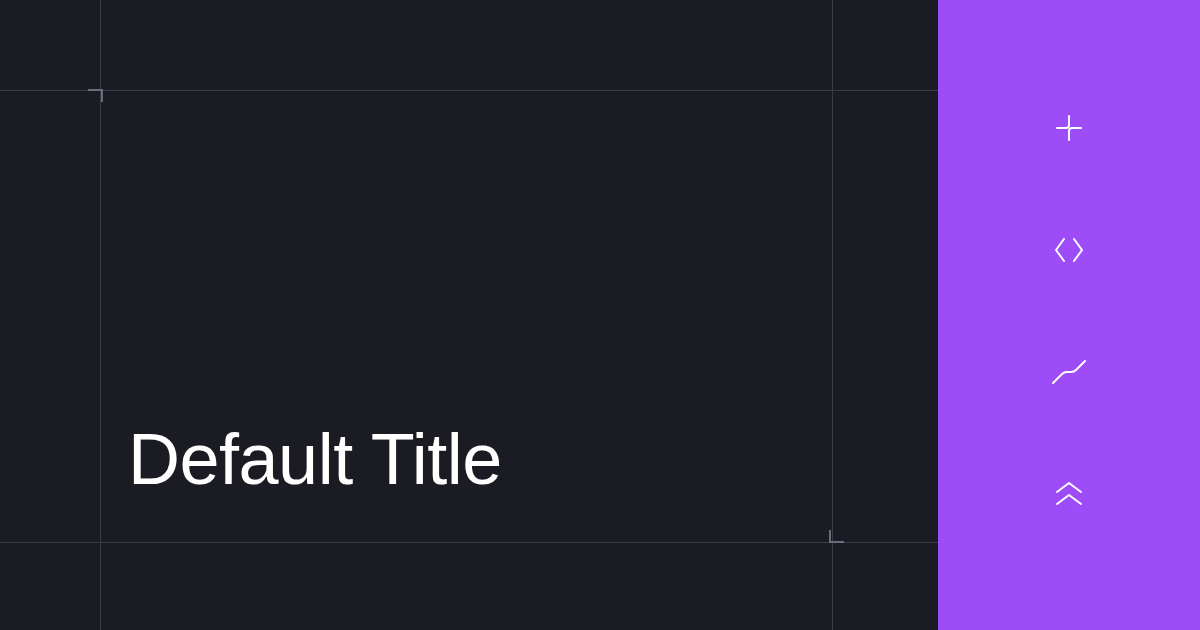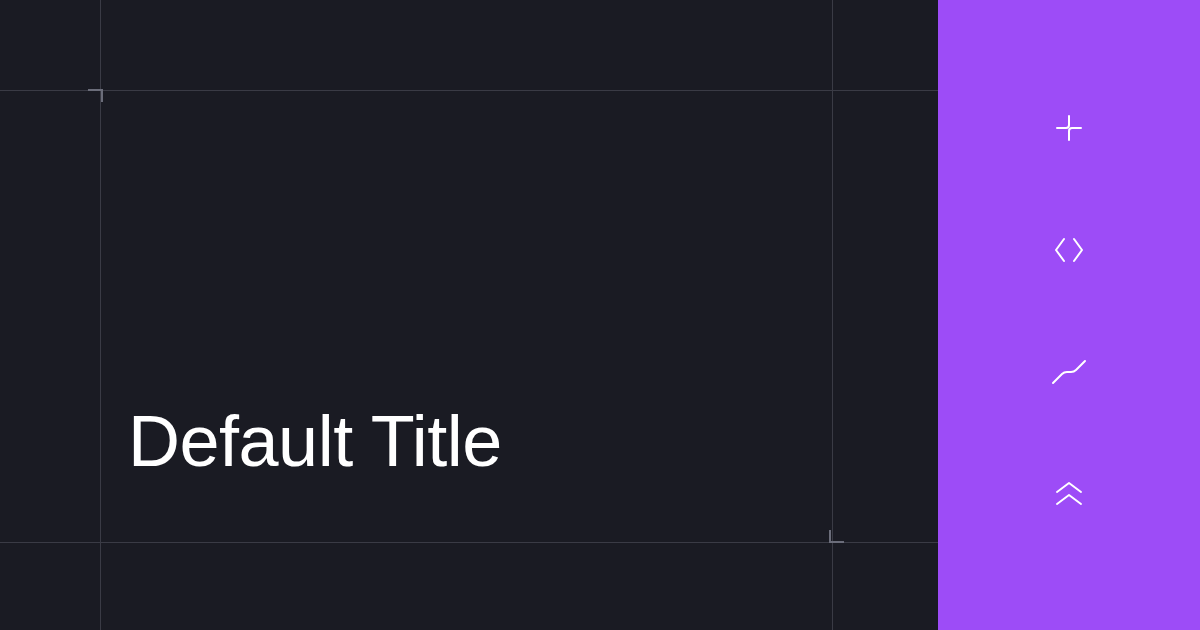--- a/index.html
+++ b/index.html
@@ -53,21 +53,21 @@
       top: 78px;
       left: 88px;
     }
     .crop-br {
       top: 530px;
       left: 820px;
     }
     .title {
       position: absolute;
       left: 128px;
-      top: 400px;
+      top: 418px;
       font-size: 72px;
       font-weight: 500;
       color: #ffffff;
       letter-spacing: -0.5px;
     }
     .sidebar {
       position: absolute;
       right: 0;
       top: 0;
       width: 262px;

